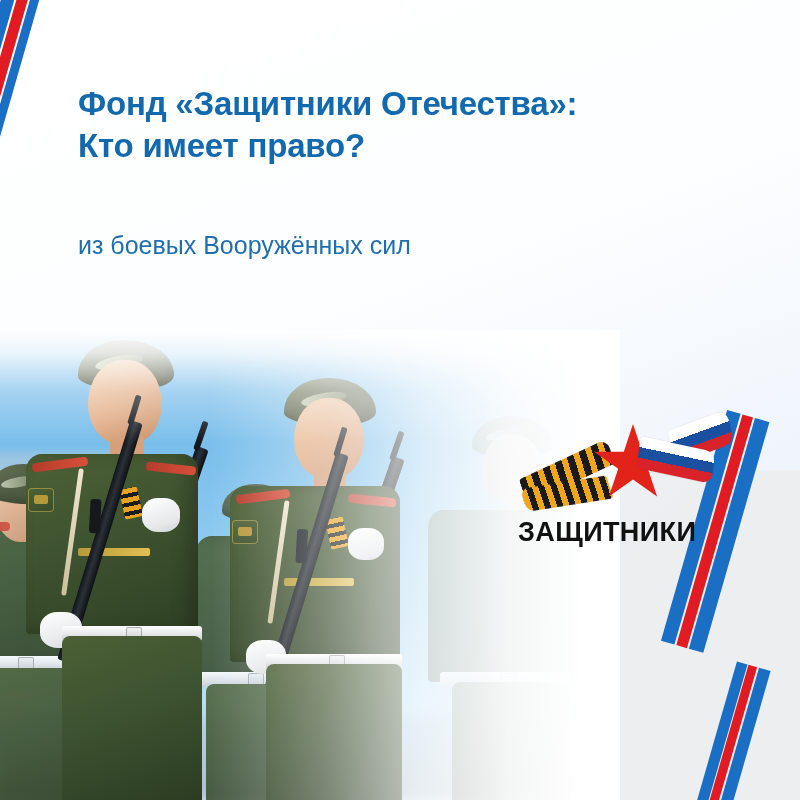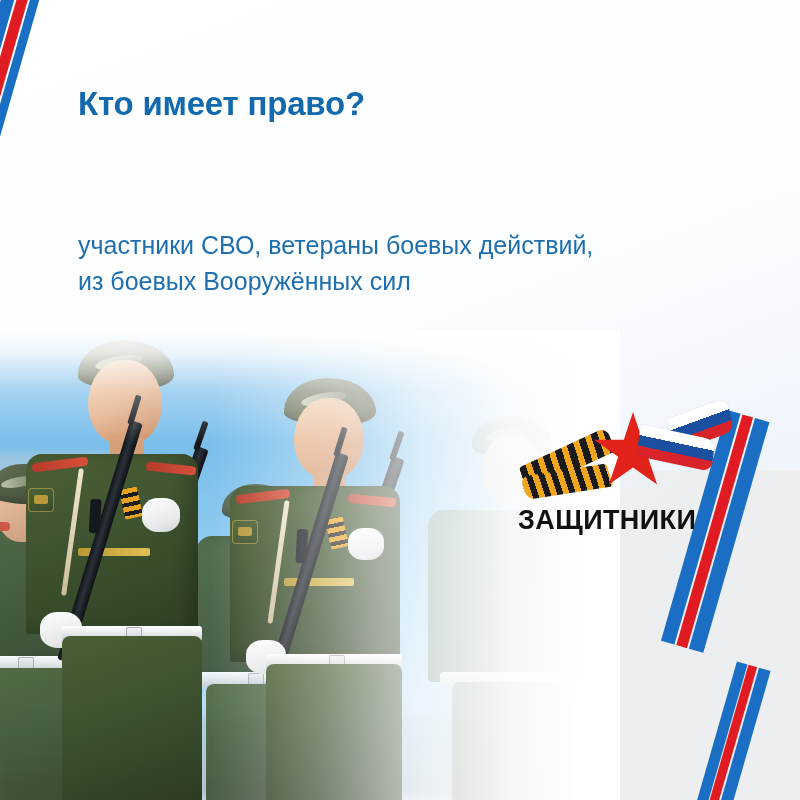--- a/index.html
+++ b/index.html
@@ -183,21 +183,21 @@
   .headline div{white-space:nowrap;}
   .subhead{
     position:absolute;left:78px;top:228px;width:650px;
     color:#1f6fb0;
     font-size:25px;font-weight:400;line-height:1.42;
   }
   .subhead div{white-space:nowrap;}
 
   
   .logo{
-    position:absolute;left:518px;top:408px;width:210px;height:165px;
+    position:absolute;left:518px;top:420px;width:210px;height:165px;
   }
   .logo-emblem{position:relative;width:210px;height:98px;}
 
   .stg-ribbon{
     position:absolute;left:4px;top:38px;width:96px;height:46px;
     transform:rotate(-18deg);
   }
   .stg-ribbon .band{
     position:absolute;left:0;top:0;width:100%;height:26px;
     background:repeating-linear-gradient(90deg,#1a1a1a 0 7px,#f0a61c 7px 13px);
@@ -333,25 +333,25 @@
     <div class="stripe s-blue" style="left:35px;width:15px;"></div>
   </div>
 
   <div class="stripe-set tricolor-r2">
     <div class="stripe s-blue" style="left:2px;width:11px;"></div>
     <div class="stripe s-red" style="left:14px;width:9px;"></div>
     <div class="stripe s-blue" style="left:25px;width:12px;"></div>
   </div>
 
   <div class="headline">
+    <div>Фонд «Защитники Отечества»:</div>
     <div>Кто имеет право?</div>
   </div>
 
   <div class="subhead">
-    <div>участники СВО, ветераны боевых действий,</div>
     <div>из боевых Вооружённых сил</div>
   </div>
 
   <div class="logo">
     <div class="logo-emblem">
       <div class="stg-ribbon">
         <div class="band"></div>
         <div class="band2"></div>
       </div>
       <div class="star"></div>

